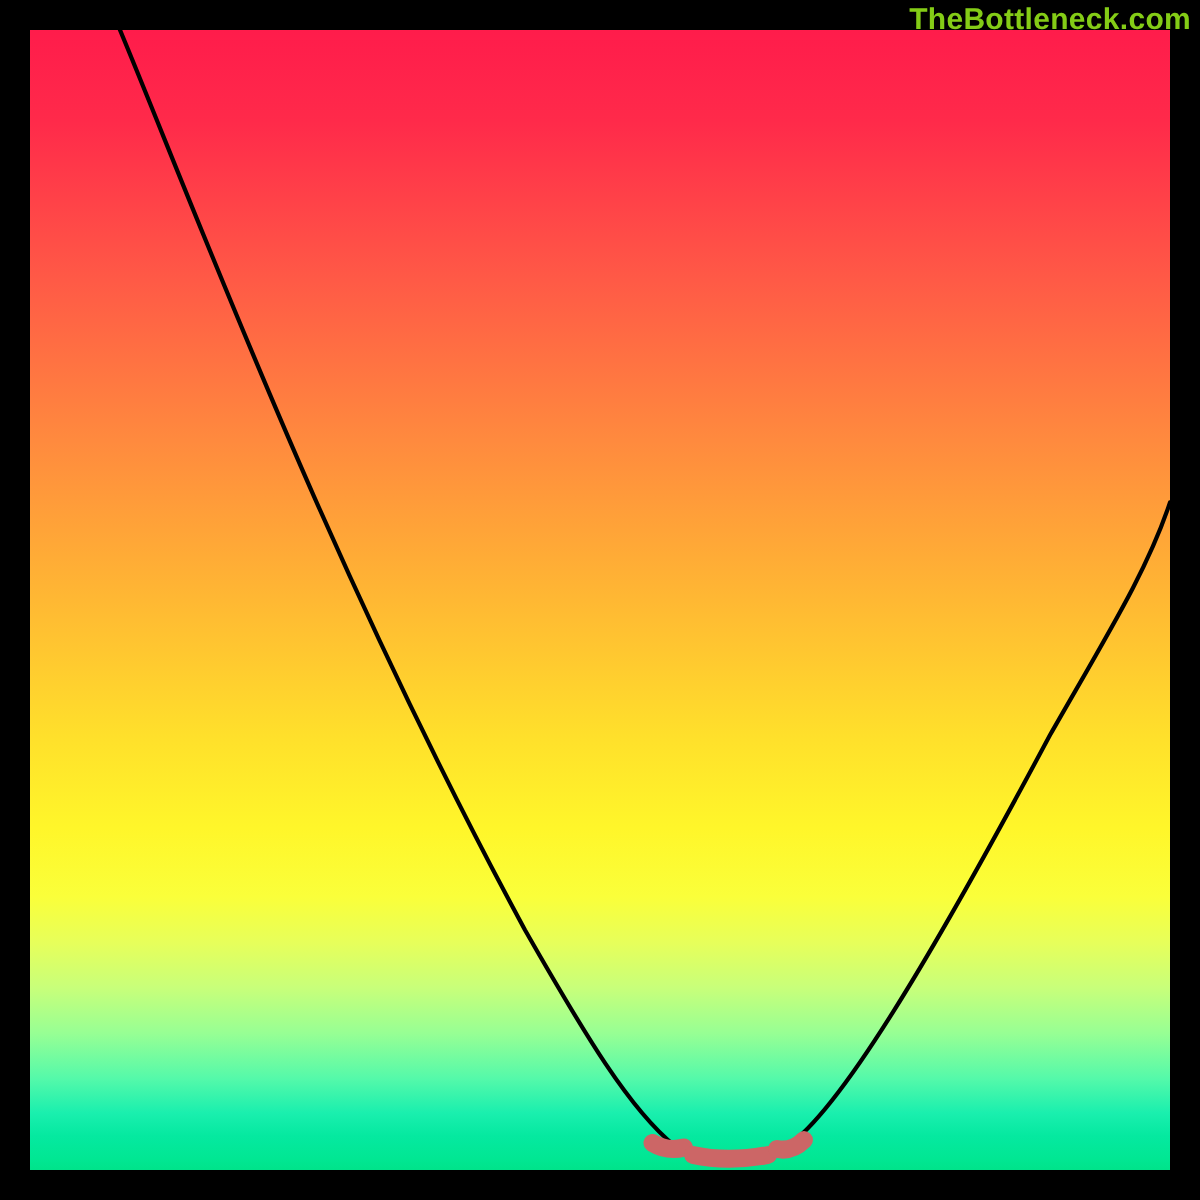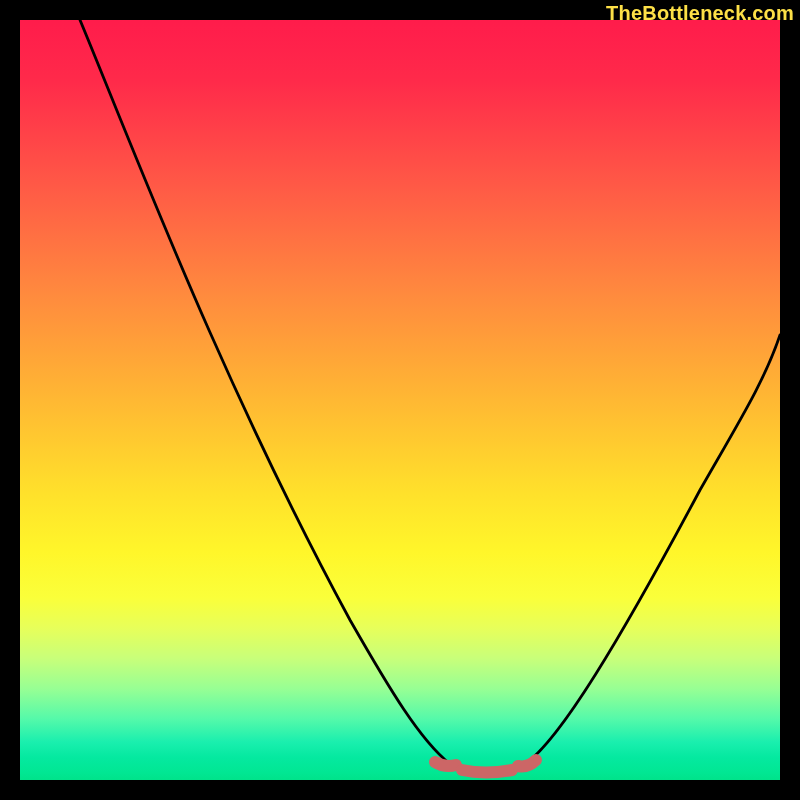--- a/index.html
+++ b/index.html
@@ -42,21 +42,21 @@
       #1aefae 95%,
       #05e9a0 97%,
       #01e793 99%,
       #00e38a 100%
     );
   }
   .watermark {
     position: absolute;
     top: 2px;
     right: 6px;
-    color: #fde047;
+    color: #84cc16;
     font-weight: 700;
     font-size: 20px;
     letter-spacing: 0.2px;
     user-select: none;
   }
   svg.curve {
     position: absolute;
     left: 0;
     top: 0;
     width: 760px;

